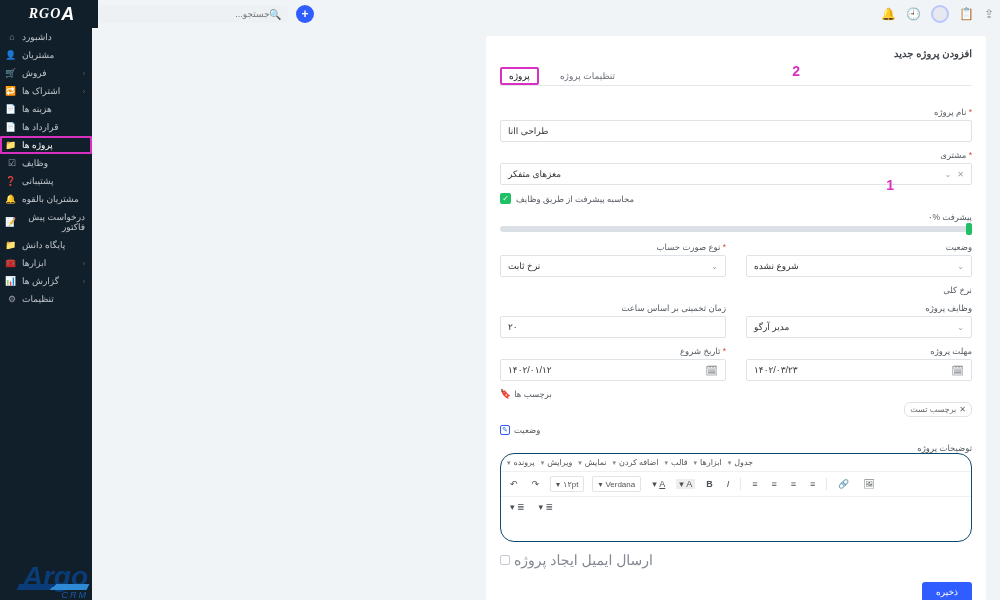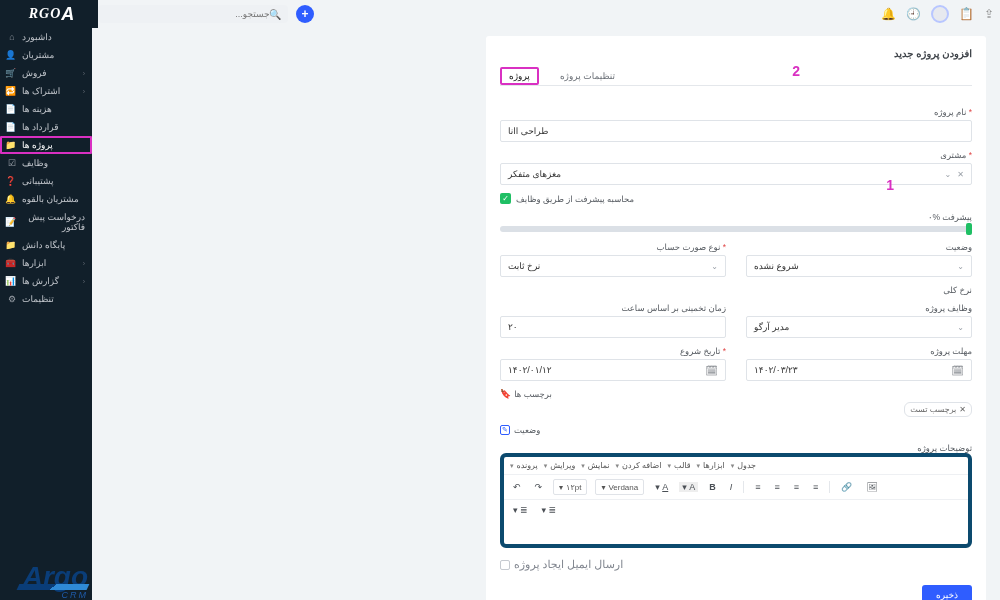--- a/index.html
+++ b/index.html
@@ -54,33 +54,33 @@
 .slider { height:6px; background:#dbe0e6; border-radius:3px; position:relative; }
 .slider .thumb { position:absolute; right:0; top:-3px; width:6px; height:12px; background:#1fbf64; border-radius:2px; }
 .date-input { display:flex; flex-direction:row-reverse; align-items:center; justify-content:space-between; }
 .date-input .cal { color:#6a6f76; font-size:10px; }
 .tags-label { font-size:8.5px; color:#555a60; display:flex; flex-direction:row-reverse; align-items:center; gap:3px; margin-bottom:3px; }
 .tags-label .tic { color:#8a8f96; font-size:9px; }
 .tag-chip { display:inline-flex; flex-direction:row-reverse; align-items:center; gap:3px; border:1px solid #dfe3e8; border-radius:6px; padding:2px 5px; font-size:8px; color:#666; }
 .checkline2 { display:flex; flex-direction:row-reverse; align-items:center; gap:4px; font-size:8.5px; color:#555a60; margin:8px 0; }
 .checkline2 .sq { width:10px; height:10px; border:1px solid #2f5dff; border-radius:2px; display:flex; align-items:center; justify-content:center; color:#2f5dff; font-size:7px; }
 .section-label { font-size:8.5px; color:#555a60; text-align:right; margin:8px 0 0 0; }
-.editor { border:4px solid #0c4a6e; border-radius:6px; }
+.editor { border:1px solid #0c4a6e; border-radius:14px; }
 .editor-tb { border-bottom:1px solid #eef0f3; padding:4px 6px; display:flex; flex-direction:row-reverse; flex-wrap:wrap; gap:6px; align-items:center; }
 .editor-tb .grp { display:flex; align-items:center; gap:3px; font-size:8px; color:#555; cursor:pointer; }
 .editor-tb .dd::after { content:" ▾"; color:#888; font-size:7px; }
 .editor-tb2 { border-bottom:1px solid #eef0f3; padding:4px 6px; display:flex; flex-direction:row-reverse; flex-wrap:wrap; gap:8px; align-items:center; }
 .tbbtn { font-size:9px; color:#4a4f55; cursor:pointer; padding:1px 3px; }
 .tbbtn.bold { font-weight:bold; }
 .tbsel { border:1px solid #e0e3e8; border-radius:2px; height:16px; padding:0 5px; font-size:8px; display:flex; align-items:center; gap:3px; color:#555; }
 .editor-tb3 { padding:4px 6px; display:flex; flex-direction:row-reverse; gap:8px; }
 .editor-body { min-height:24px; }
 .save-row { margin-top:14px; display:flex; flex-direction:row-reverse; justify-content:space-between; align-items:center; }
 .btn-save { background:#2f5dff; color:#fff; border:none; border-radius:3px; padding:5px 14px; font-size:9px; cursor:pointer; }
-.emaillabel { font-size:11px; color:#828790; display:flex; flex-direction:row-reverse; align-items:center; gap:4px; margin-top:10px;}
+.emaillabel { font-size:14px; color:#828790; display:flex; flex-direction:row-reverse; align-items:center; gap:4px; margin-top:10px;}
 .emaillabel .box { width:10px;height:10px;border:1px solid #c6cad0;border-radius:2px; }
 
 
 .watermark { position:absolute; left:18px; bottom:0; font-family: Georgia, serif; color:#0a3d78; font-style:italic; text-align:right; }
 .watermark .big { font-size:28px; font-weight:bold; line-height:0.8; display:block; }
 .watermark .crm { font-size:9px; letter-spacing:2px; color:#1e5aa8; display:block; text-align:right; }
 .watermark .sw { display:block; width:70px; height:6px; background:linear-gradient(120deg,#0a3d78 0 50%,#2f8ad6 50% 100%); transform:skewX(-25deg); margin-top:-4px; }
 </style>
 </head>
 <body>

